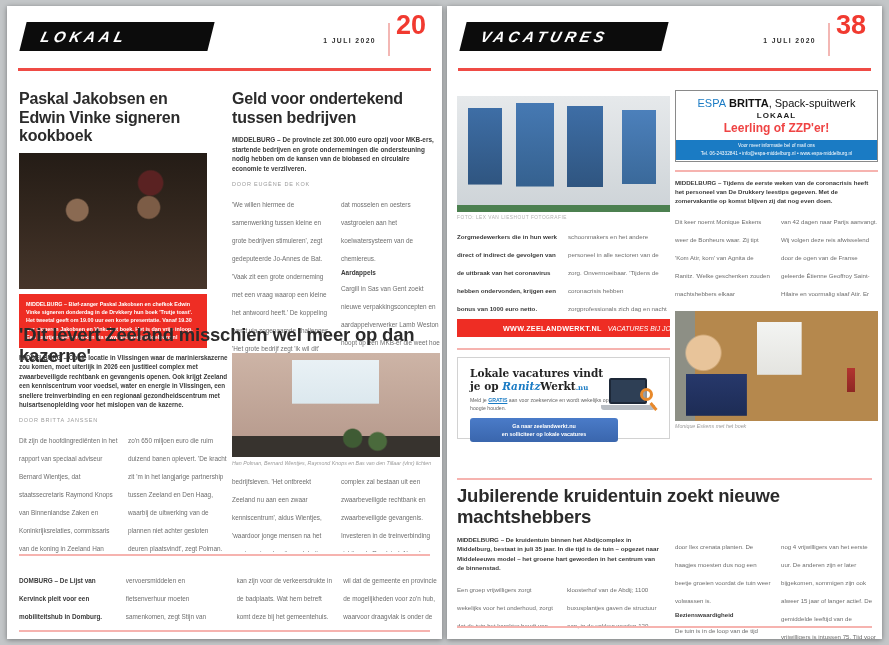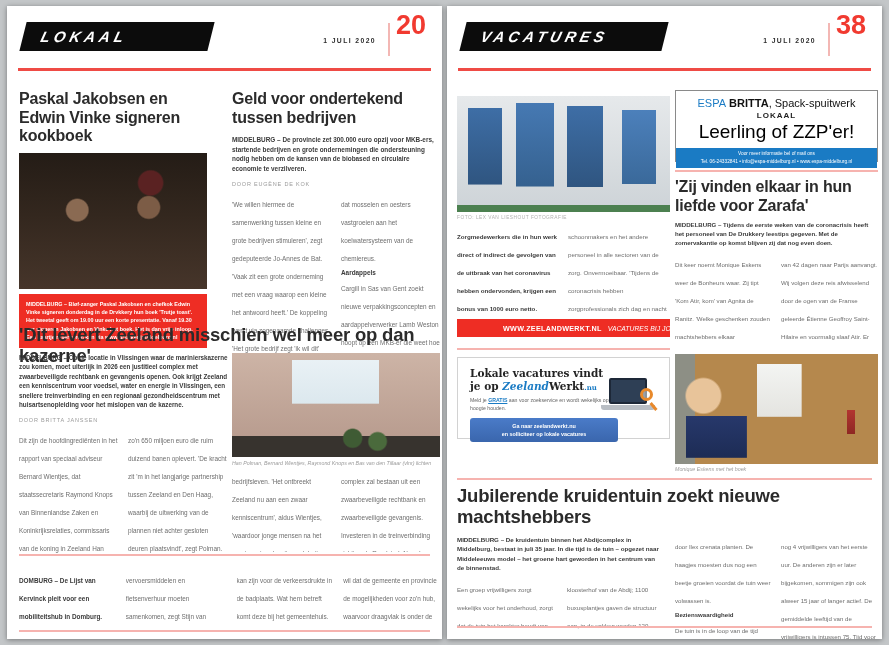--- a/index.html
+++ b/index.html
@@ -62,21 +62,21 @@
   .notice { background:#ee2d24; color:#fff; font-size:5.4px; font-weight:bold; line-height:1.55; padding:6px 7px; }
   .banner { background:#ee2d24; color:#fff; height:18px; display:flex; align-items:center; padding:0 7px; white-space:nowrap; overflow:hidden; }
   .banner .b1 { font-weight:bold; font-size:7.2px; letter-spacing:0.3px;padding-left:39px; }
   .banner .b2 { font-style:italic; font-size:6.8px; margin-left:6px; }
   
   .espa { border:1px solid #8a8a8a; background:#fff; text-align:center; padding-top:6px; }
   .espa .l1 { font-size:11px; color:#111; }
   .espa .l1 .blue { color:#1a7bc4; font-weight:normal; }
   .espa .l1 .bold { font-weight:bold; }
   .espa .gez { font-size:8px; font-weight:bold; letter-spacing:1px; color:#222; margin-top:2px; }
-  .espa .role { font-size:19px; font-weight:normal; color:#000000; margin-top:1px; }
+  .espa .role { font-size:12px; font-weight:bold; color:#ef4444; margin-top:1px; }
   .espa .band { background:#1a7bc4; color:#fff; font-size:4.8px; line-height:1.7; margin-top:5px; padding:2px 2px; }
   
   .zwad { border:1px solid #d2d2d2; background:#fff; position:relative; padding:9px 0 0 12px; }
   .zwad .t { font-family:"DejaVu Serif", serif; font-weight:bold; font-size:10.5px; color:#232323; line-height:1.25; }
   .zwad .logo-z { color:#1a7bc4; font-style:italic; }
   .zwad .logo-w { color:#232323; }
   .zwad .logo-nu { color:#1a7bc4; font-size:7px; }
   .zwad .sub { font-size:5.2px; color:#666; margin-top:4px; line-height:1.5; width:150px; }
   .zwad .gratis { color:#1a7bc4; font-weight:bold; text-decoration:underline; }
   .zwad .btn { margin-top:5px; width:148px; background:linear-gradient(#4a7bc8,#3a66ad); border-radius:3px;
@@ -202,21 +202,21 @@
       </div>
       <div class="banner" style="margin-top:6px;">
         <span class="b1">WWW.ZEELANDWERKT.NL</span>
         <span class="b2">VACATURES BIJ JOUW IN DE BUURT</span>
       </div>
       <div class="rule-light" style="margin-top:11px;"></div>
 
       <div class="zwad" style="margin-top:7px; height:82px;">
         <div class="t">
           <span>Lokale vacatures vindt</span><br>
-          <span>je op </span><span class="logo-z">Zeeland</span><span class="logo-w">Werkt</span><span class="logo-nu">.nu</span>
+          <span>je op </span><span class="logo-z">Ranitz</span><span class="logo-w">Werkt</span><span class="logo-nu">.nu</span>
         </div>
         <div class="sub">
           <span>Meld je </span><span class="gratis">GRATIS</span><span> aan voor zoekservice en wordt wekelijks op de hoogte houden.</span>
         </div>
         <div class="btn">
           <span>Ga naar zeelandwerkt.nu</span><br>
           <span>en solliciteer op lokale vacatures</span>
         </div>
         <div class="laptop">
           <div class="screen"></div>
@@ -236,21 +236,20 @@
         <div class="gez">LOKAAL</div>
         <div class="role">Leerling of ZZP'er!</div>
         <div class="band">
           <span>Voor meer informatie bel of mail ons</span><br>
           <span>Tel. 06-24332841 • info@espa-middelburg.nl • www.espa-middelburg.nl</span>
         </div>
       </div>
       <div class="rule-light" style="margin-top:8px;"></div>
 
       <div style="margin-top:6px;">
-        <div class="hl hl-m">'Zij vinden elkaar in hun liefde voor Zarafa'</div>
         <div class="intro" style="margin-top:5px; font-size:6.1px;">MIDDELBURG – Tijdens de eerste weken van de coronacrisis heeft het personeel van De Drukkery leestips gegeven. Met de zomervakantie op komst blijven zij dat nog even doen.</div>
         <div class="cols" style="margin-top:5px; gap:8px;">
           <div class="col" style="width:98px; height:97px;">
             <span class="txt" style="font-size:6.1px;">Dit keer noemt Monique Eskens weer de Bonheurs waar. Zij tipt 'Kom Atir, kom' van Agnita de Ranitz. 'Welke geschenken zouden machtshebbers elkaar tegenwoordig geven? Vast geen olifant, zoals in 802 door de Kalief van Bagdad geschonken aan Karel de Grote, of een giraffe. In 1826 schonk Ali Pasja de giraffe Zarafa aan Karel X om te voorkomen dat Frankrijk zich mengt in zijn aangelegenheden in Griekenland. Het dier komt eind 1826 aan in Marseille waarna de voetreis</span>
           </div>
           <div class="col" style="width:97px; height:97px;">
             <span class="txt" style="font-size:6.1px;">van 42 dagen naar Parijs aanvangt. Wij volgen deze reis afwisselend door de ogen van de Franse geleerde Étienne Geoffroy Saint-Hilaire en voormalig slaaf Atir. Er valt veel te genieten in deze historische roman: de optocht die Zarafa veroorzaakt en de reacties, de mooie beschrijvingen van het landschap, maar vooral ook de wisselwerking tussen de hoofdpersonen, die erg verschillend lijken te zijn, maar elkaar toch vinden in hun liefde voor Zarafa.'</span>
           </div>
         </div>
         <div class="photo photo-bookstore" style="margin-top:4px;"></div>

